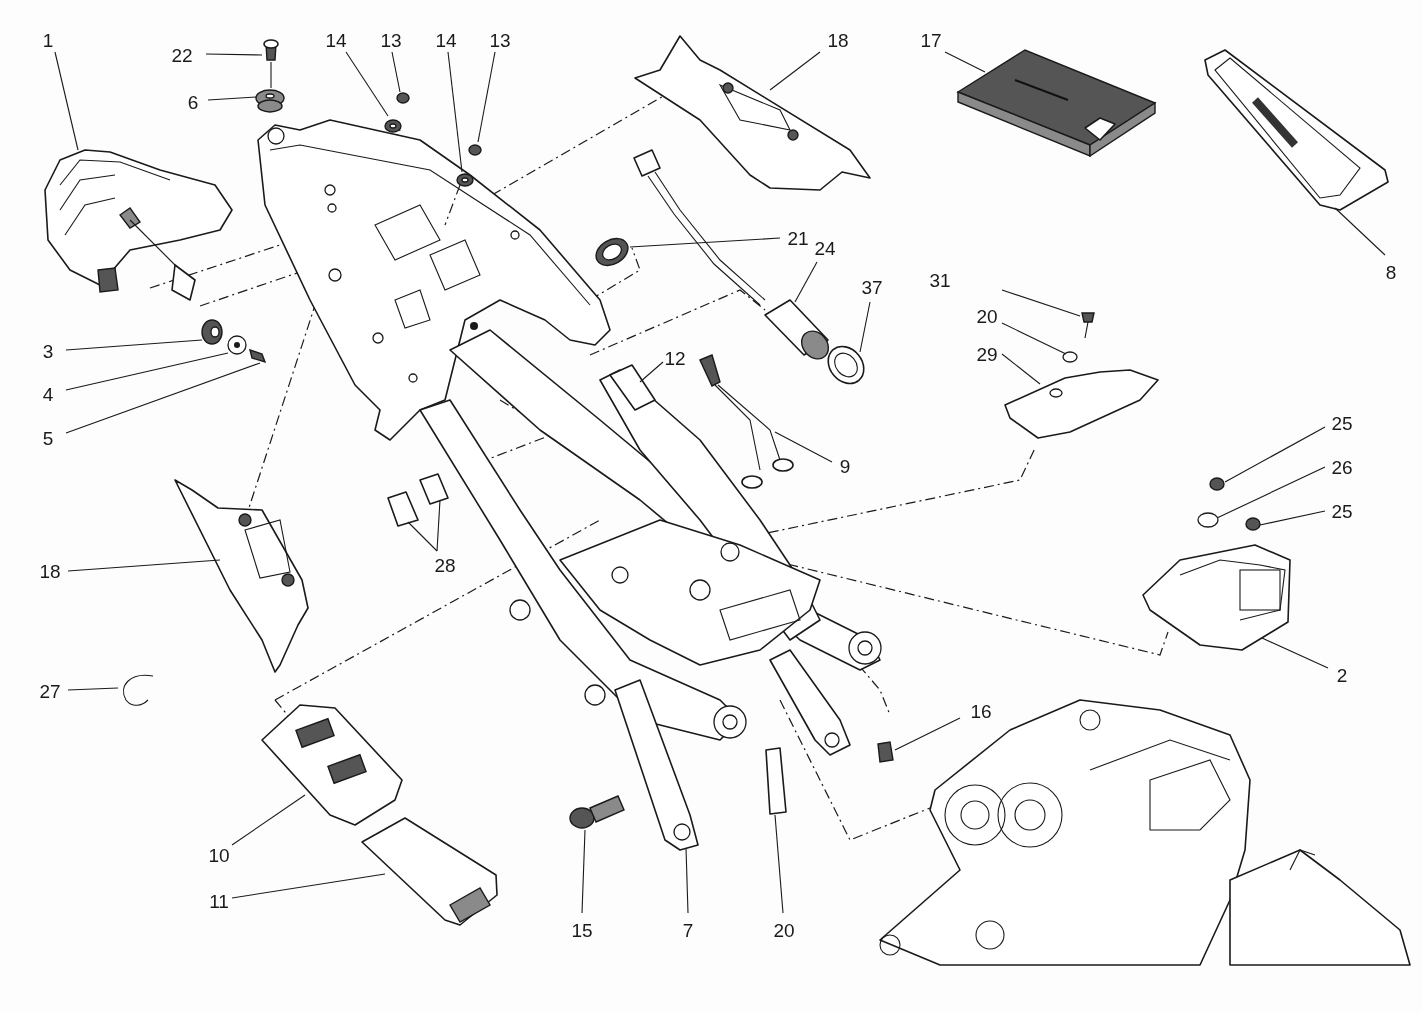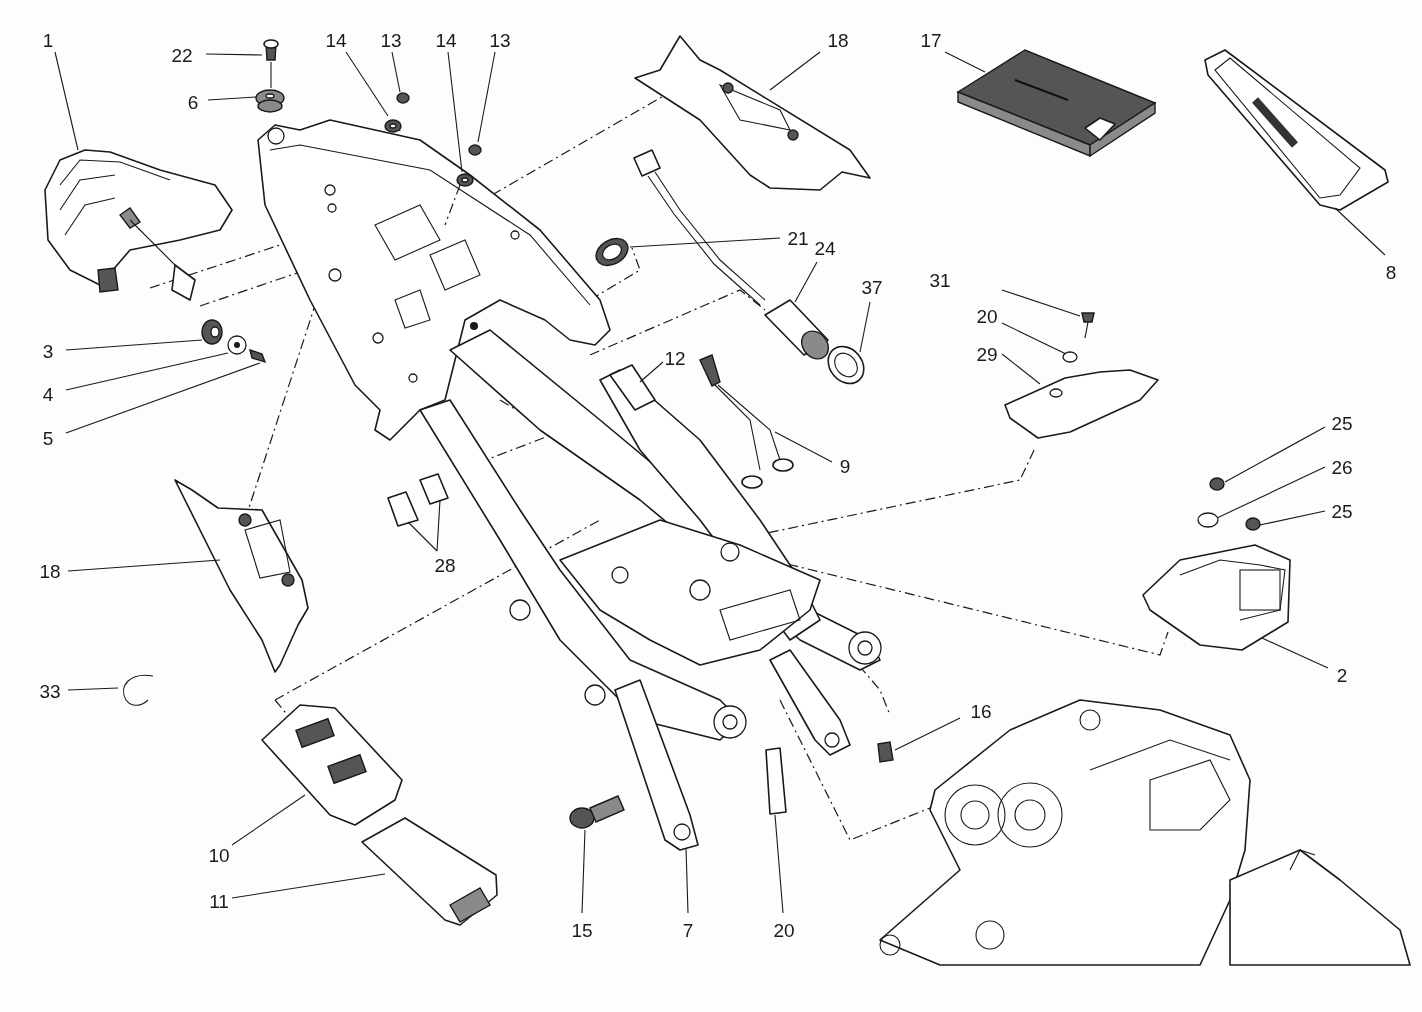--- a/index.html
+++ b/index.html
@@ -281,21 +281,21 @@
 <span class="callout" style="left:391px;top:40px">13</span>
 <span class="callout" style="left:336px;top:40px">14</span>
 <span class="callout" style="left:500px;top:40px">13</span>
 <span class="callout" style="left:446px;top:40px">14</span>
 <span class="callout" style="left:582px;top:930px">15</span>
 <span class="callout" style="left:981px;top:711px">16</span>
 <span class="callout" style="left:931px;top:40px">17</span>
 <span class="callout" style="left:50px;top:571px">18</span>
 <span class="callout" style="left:838px;top:40px">18</span>
 <span class="callout" style="left:784px;top:930px">20</span>
-<span class="callout" style="left:50px;top:691px">33</span>
+<span class="callout" style="left:50px;top:691px">27</span>
 <span class="callout" style="left:182px;top:55px">22</span>
 <span class="callout" style="left:872px;top:287px">37</span>
 <span class="callout" style="left:825px;top:248px">24</span>
 <span class="callout" style="left:1342px;top:423px">25</span>
 <span class="callout" style="left:1342px;top:467px">26</span>
 <span class="callout" style="left:1342px;top:511px">25</span>
 <span class="callout" style="left:798px;top:238px">21</span>
 <span class="callout" style="left:445px;top:565px">28</span>
 <span class="callout" style="left:987px;top:354px">29</span>
 <span class="callout" style="left:987px;top:316px">20</span>

